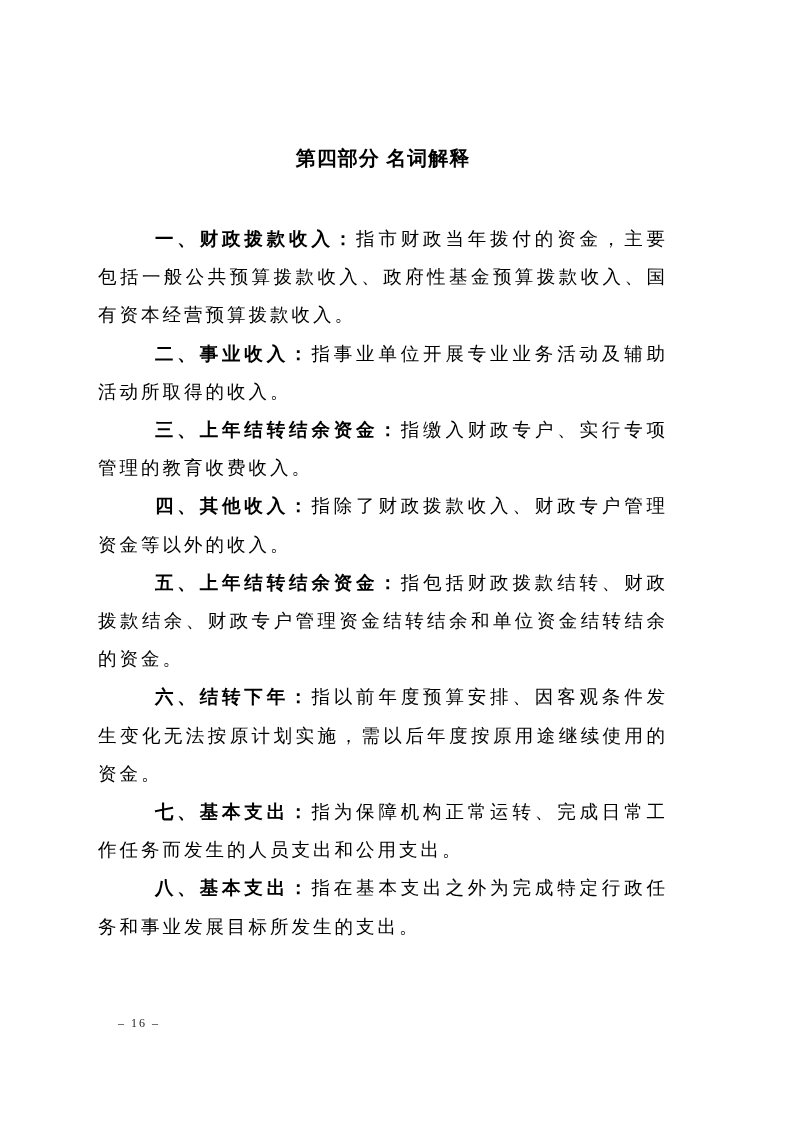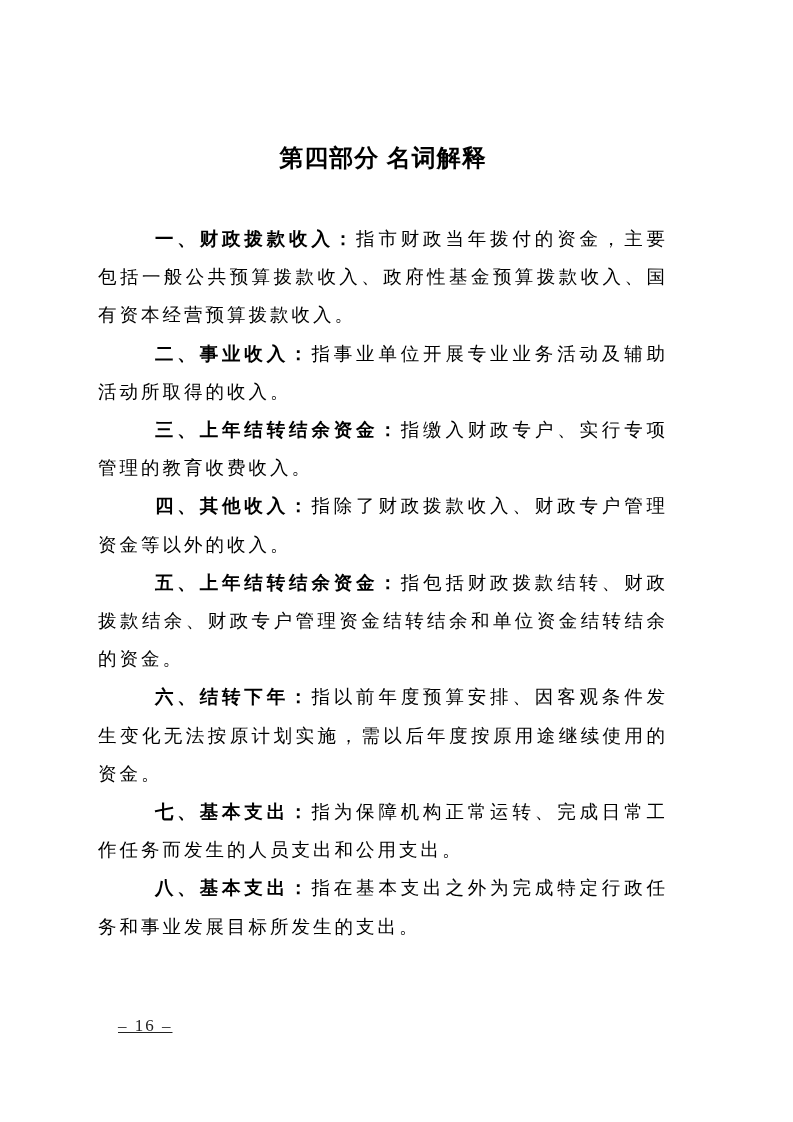--- a/index.html
+++ b/index.html
@@ -14,21 +14,21 @@
     background: #ffffff;
     box-sizing: border-box;
     padding: 143px 125px 0 98px;
     overflow: hidden;
     color: #000000;
   }
   .doc-title {
     margin: 0 0 47px 0;
     font-family: "Liberation Sans", sans-serif;
     font-weight: 700;
-    font-size: 24px;
+    font-size: 20px;
     line-height: 30px;
     letter-spacing: 1px;
     text-align: center;
     color: #000000;
     white-space: nowrap;
   }
   .doc-body {
     width: 570px;
   }
   .para {
@@ -47,24 +47,23 @@
   .term {
     font-family: "Liberation Sans", sans-serif;
     font-weight: 700;
     margin-top: 24px;
   }
   .page-footer {
     position: absolute;
     left: 118px;
     top: 1016px;
     font-family: "Liberation Serif", serif;
-    font-size: 17px;
+    font-size: 12px;
     letter-spacing: 2px;
     color: #222222;
-    text-decoration: underline;
   }
 </style>
 </head>
 <body>
 
 <div class="page">
 
   <h1 class="doc-title">第四部分 名词解释</h1>
 
   <div class="doc-body">

